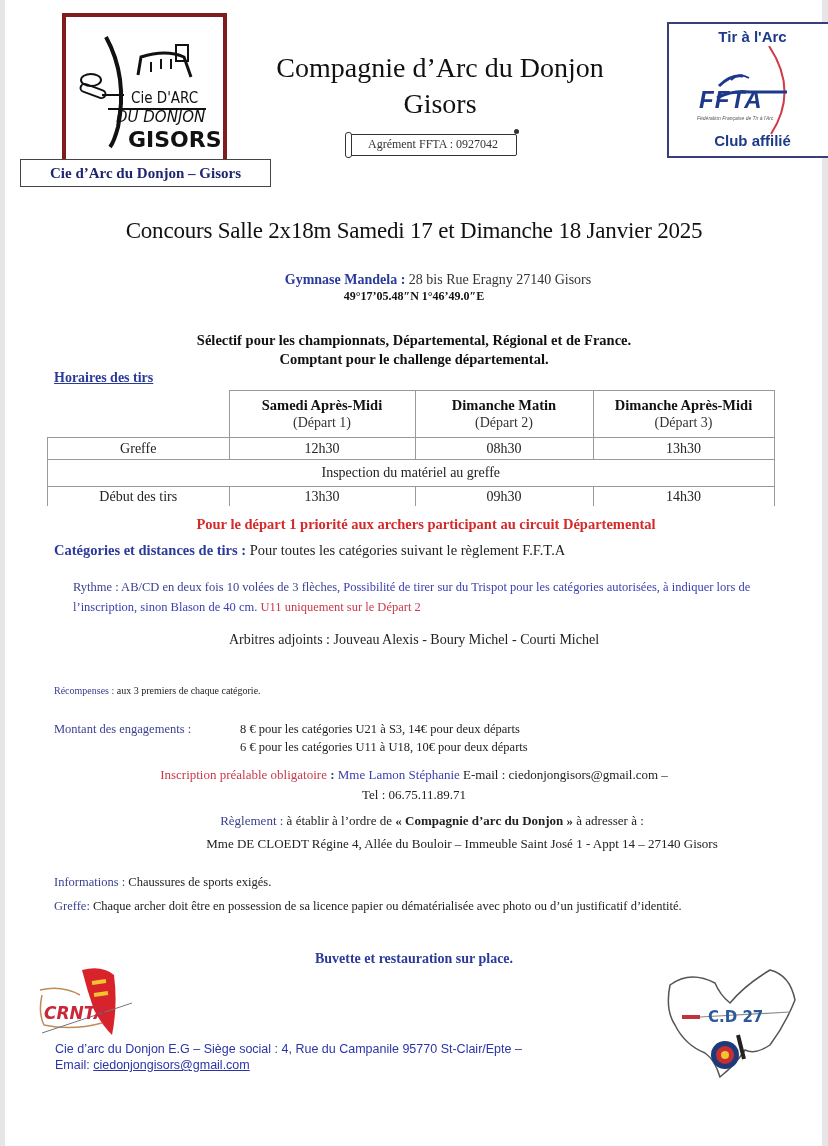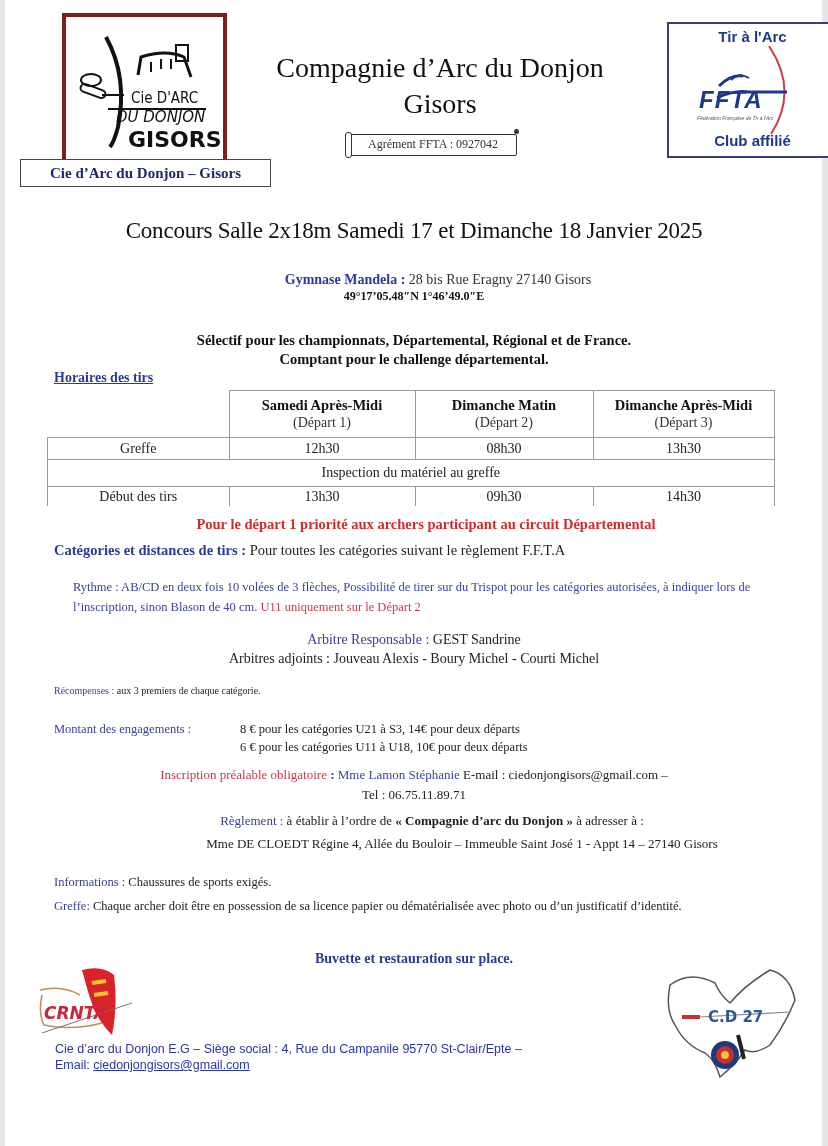--- a/index.html
+++ b/index.html
@@ -181,24 +181,20 @@
   <span class="val">Pour toutes les catégories suivant le règlement F.F.T.A</span>
 </div>
 
 <div class="abs rythme">
   <span class="navy">Rythme : AB/CD en deux fois 10 volées de 3 flèches,</span>
   <span class="blue">Possibilité de tirer sur du Trispot pour les catégories autorisées, à indiquer lors de l’inscription, sinon Blason de 40 cm.</span>
   <span class="red">U11 uniquement sur le Départ 2</span>
 </div>
 
 <div class="abs center arbitre">
-  <div>
-    <span class="navy">Arbitre Responsable :</span>
-    <span class="dark">GEST Sandrine</span>
-  </div>
   <div class="dark">Arbitres adjoints : Jouveau Alexis - Boury Michel - Courti Michel</div>
 </div>
 
 <div class="abs recomp">
   <span class="navy">Récompenses :</span>
   <span class="dark">aux 3 premiers de chaque catégorie.</span>
 </div>
 
 <div class="abs montant">
   <div class="lbl navy">Montant des engagements :</div>

